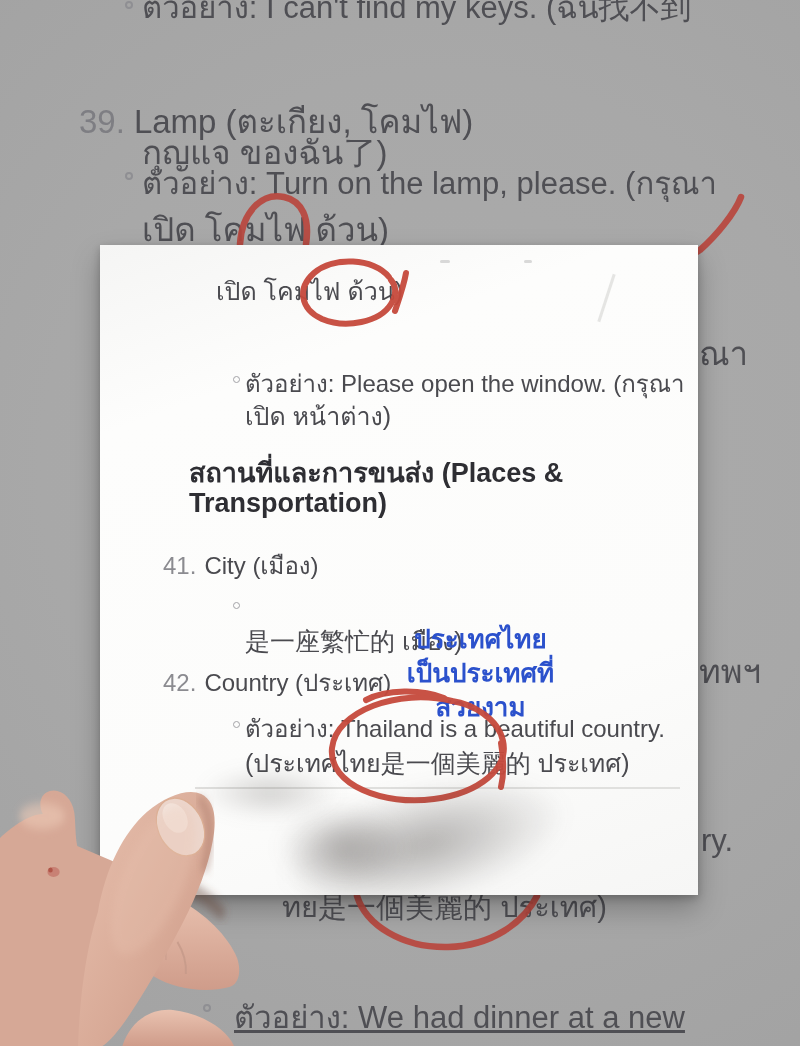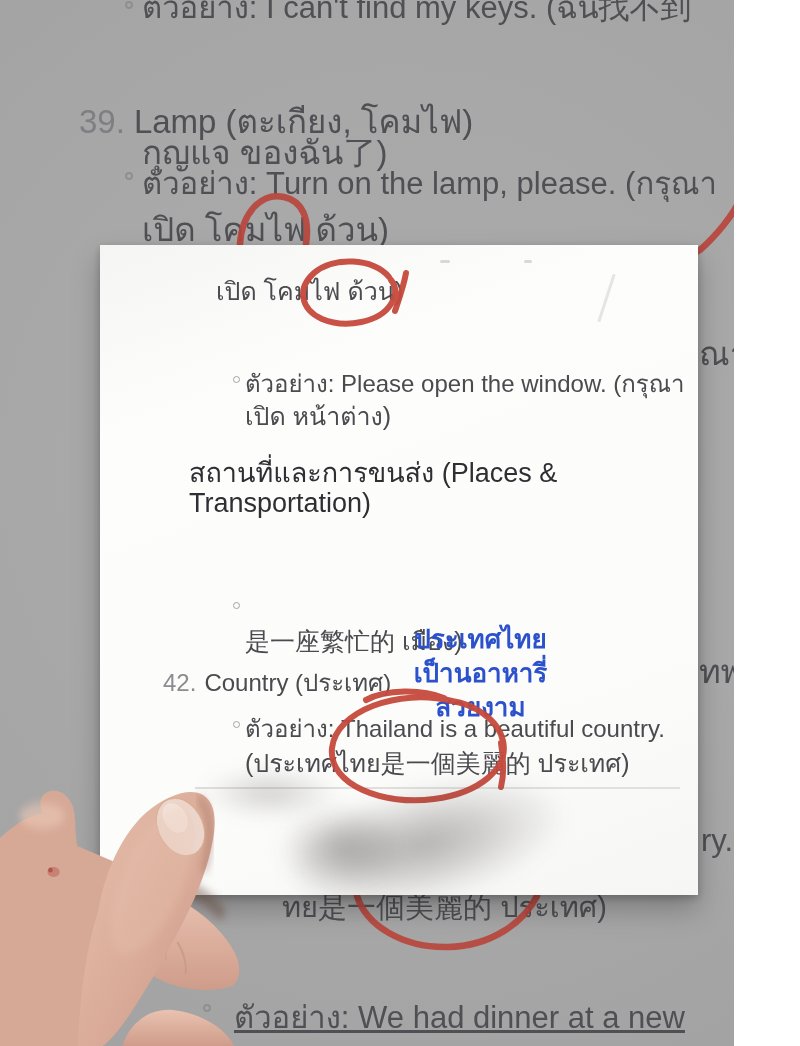--- a/index.html
+++ b/index.html
@@ -1,17 +1,17 @@
 <!DOCTYPE html>
 <html><head>
 <meta charset="utf-8">
 <style>
   html,body{margin:0;padding:0;}
   #stage{
-    position:relative;width:734px;height:1046px;overflow:hidden;
+    position:relative;width:800px;height:1046px;overflow:hidden;
     background:radial-gradient(circle at 55% 45%, #ababab 0%, #a8a8a8 55%, #a2a2a2 100%);
     font-family:"Liberation Sans","DejaVu Sans",sans-serif;
   }
   .abs{position:absolute;white-space:nowrap;}
   
   .bg-layer{position:absolute;inset:0;z-index:1;color:#4f4f54;filter:blur(0.5px);}
   .bg-t{font-size:31px;}
   .bg-t2{font-size:33px;}
   .num{color:#7e7e83;margin-right:9px;}
   .bullet{position:absolute;width:8px;height:8px;border:2px solid #8f8f93;border-radius:50%;box-sizing:border-box;}
@@ -21,21 +21,21 @@
   #paper{
     position:absolute;left:100px;top:245px;width:598px;height:650px;z-index:3;
     background:linear-gradient(160deg,#f5f5f4 0%,#fdfdfc 22%,#fcfcfb 70%,#f6f6f5 100%);
     box-shadow:0 3px 8px rgba(0,0,0,.22), 0 14px 26px rgba(0,0,0,.25);
     color:#4a4a4f;
   }
   .p-t{font-size:24px;}
   .p-t2{font-size:25px;}
   .p-num{color:#8b8b90;margin-right:8px;}
   .p-bullet{position:absolute;width:7px;height:7px;border:1.5px solid #a3a3a7;border-radius:50%;box-sizing:border-box;}
-  .p-head{font-size:27px;font-weight:400;color:#2e2e33;}
+  .p-head{font-size:27px;font-weight:700;color:#2e2e33;}
   .divider{position:absolute;height:2px;background:#e0e0de;}
   .speck{position:absolute;background:#b5b5b5;opacity:.5;border-radius:2px;}
   .faintmark{position:absolute;width:3px;height:50px;background:#d8d8d6;opacity:.65;transform:rotate(18deg);}
   .blue-note{
     position:absolute;left:263px;top:377px;width:235px;text-align:center;
     font-size:26px;line-height:34px;font-weight:700;white-space:nowrap;
   }
   .shadow-blob{position:absolute;border-radius:50%;filter:blur(9px);}
   .hand-layer{position:absolute;inset:0;z-index:6;}
 </style>
@@ -80,33 +80,34 @@
     <div class="abs p-t2" style="left:116px;top:26px;">เปิด โคมไฟ ด้วน)</div>
 
 
     <span class="p-bullet" style="left:133px;top:131px;"></span>
     <div class="abs p-t" style="left:145px;top:119px;">ตัวอย่าง: Please open the window. (กรุณา</div>
     <div class="abs p-t2" style="left:145px;top:151px;">เปิด หน้าต่าง)</div>
 
     <div class="abs p-head" style="left:89px;top:206px;">สถานที่และการขนส่ง (Places &amp;</div>
     <div class="abs p-head" style="left:89px;top:243px;">Transportation)</div>
 
+    <div class="abs p-t" style="left:63px;top:301px;"><span class="p-num">41.</span><span>City (เมือง)</span></div>
 
     <span class="p-bullet" style="left:133px;top:357px;"></span>
     <div class="abs p-t2" style="left:145px;top:376px;">是一座繁忙的 เมือง)</div>
 
     <div class="abs p-t" style="left:63px;top:418px;"><span class="p-num">42.</span><span>Country (ประเทศ)</span></div>
 
     <span class="p-bullet" style="left:133px;top:476px;"></span>
     <div class="abs p-t" style="left:145px;top:464px;">ตัวอย่าง: Thailand is a beautiful country.</div>
     <div class="abs p-t2" style="left:145px;top:498px;text-align:center;">(ประเทศไทย是一個美麗的 ประเทศ)</div>
 
     <div class="blue-note" style="color:#2b51cc;">
       <div>ประเทศไทย</div>
-      <div>เป็านอาหารี่</div>
+      <div>เป็นประเทศที่</div>
       <div>สวยงาม</div>
     </div>
 
     <div class="divider" style="left:95px;top:542px;width:485px;"></div>
 
     <svg style="position:absolute;left:0;top:0;" width="598" height="650" viewBox="0 0 598 650">
       <g fill="none" stroke="#c6493c" stroke-width="6" stroke-linecap="round" opacity="0.95">
         <path d="M 289 32 C 274 13 233 11 214 28 C 197 43 200 64 222 74 C 246 84 280 77 291 59 C 297 49 296 41 291 35"></path>
         <path d="M 306 28 C 304 40 299 54 295 66"></path>
         <path d="M 352 456 C 298 443 236 466 232 503 C 228 540 284 561 334 554 C 380 548 409 523 403 496 C 398 473 372 459 352 456"></path>

